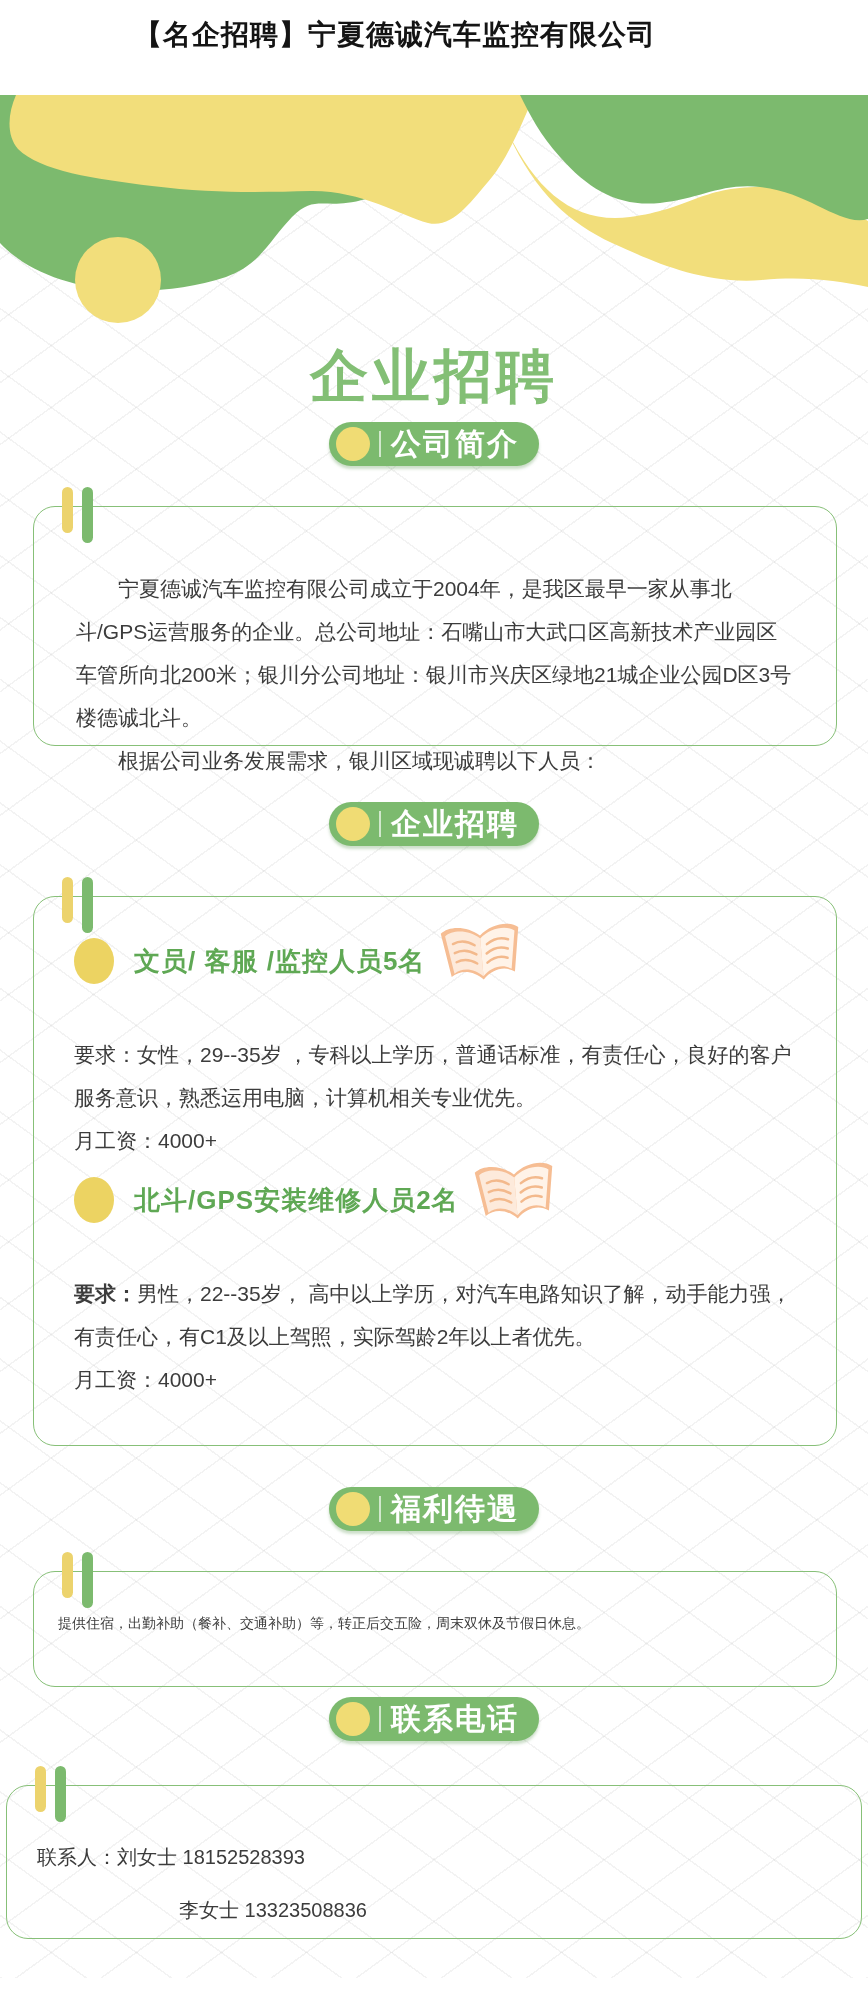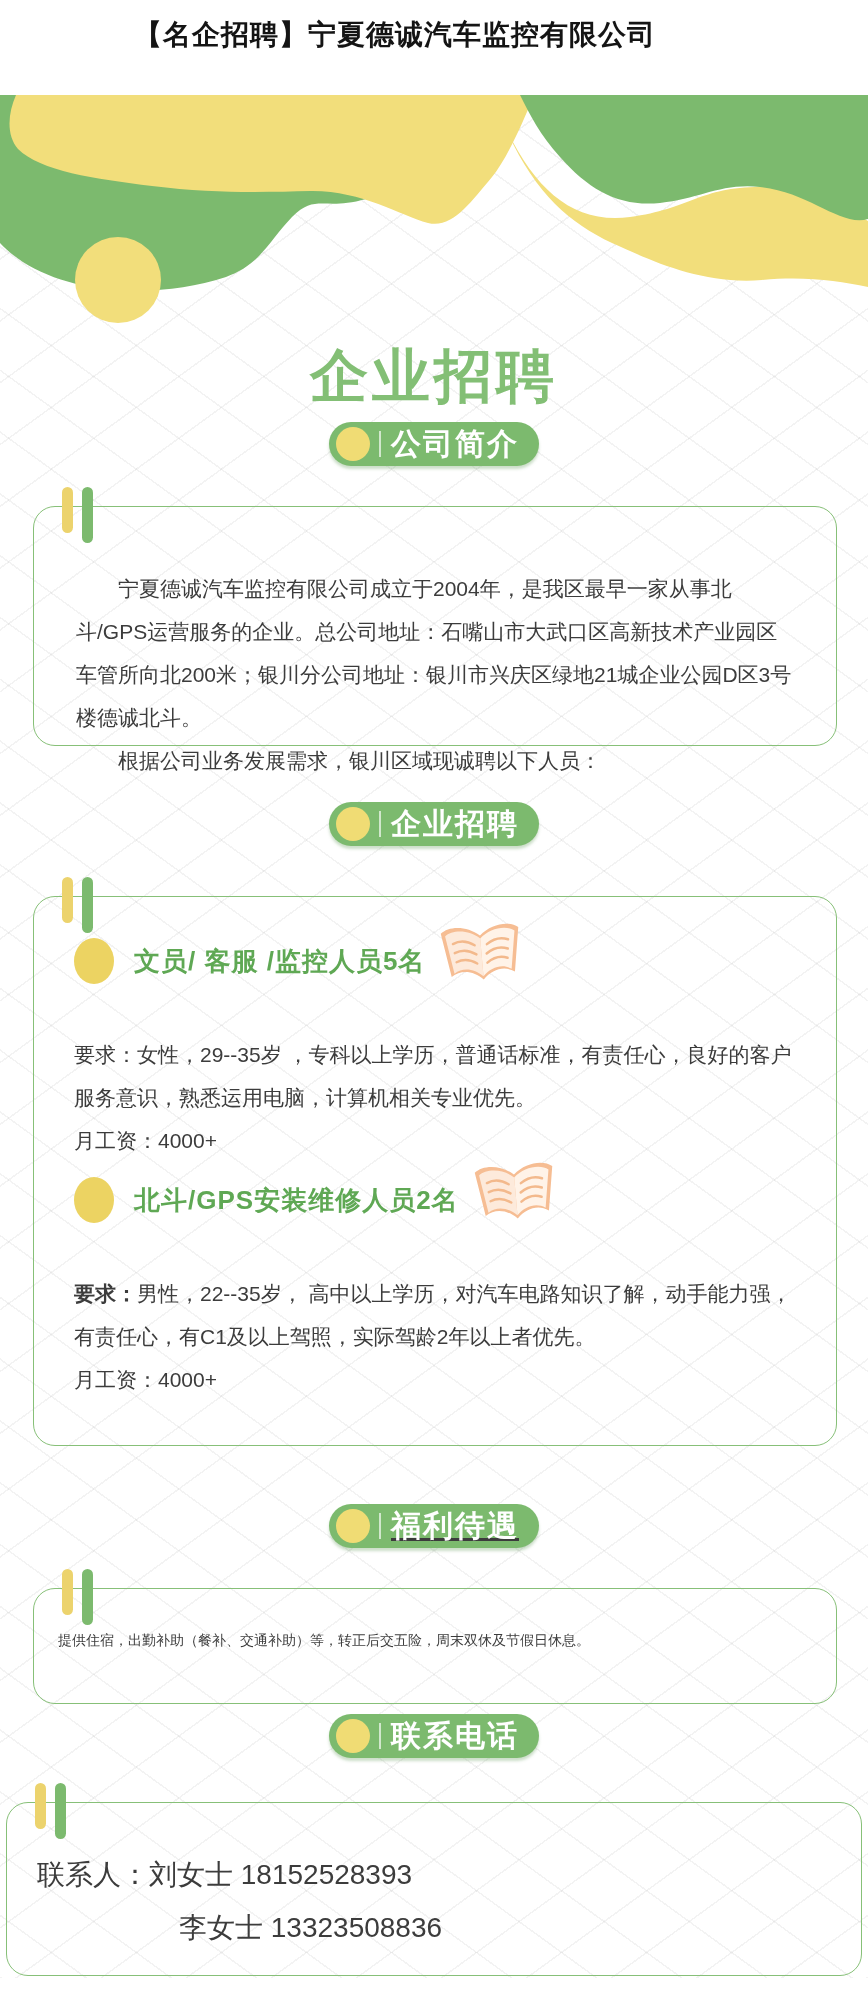--- a/index.html
+++ b/index.html
@@ -51,40 +51,40 @@
     border-radius:26px;
     padding:5px 20px 5px 7px;
     height:44px;
     box-shadow:0 3px 3px rgba(110,160,100,.35);
   }
   .badge .dot { width:34px; height:34px; border-radius:50%; background:#f0dc74; }
   .badge .sep { width:2px; height:26px; background:rgba(255,255,255,.65); margin:0 10px 0 9px; }
   .badge .lbl { font-size:30px; font-weight:bold; color:#ffffff; letter-spacing:2px; }
   .mt-badge1 { margin-top:14px; }
   .mt-badge2 { margin-top:56px; }
-  .mt-badge3 { margin-top:58px;text-decoration:underline; }
+  .mt-badge3 { margin-top:41px; }
   .mt-badge4 { margin-top:10px; }
   
   .card {
     position:relative;
     margin:0 31px 0 33px;
     border:1px solid #87c078;
     border-radius:22px;
     font-size:21px;
     line-height:43px;
   }
   .card::before,
   .card::after { content:""; position:absolute; border-radius:6px; }
   .card::before { left:28px; top:-20px; width:11px; height:46px; background:#ecd36d; }
   .card::after  { left:48px; top:-20px; width:11px; height:56px; background:#7cba6e; }
   .card-intro   { margin-top:40px; height:240px; padding:60px 42px 0 42px; }
   .card-intro p { text-indent:2em; }
   .card-jobs    { margin-top:50px; height:550px; padding:42px 40px 0 40px; }
   .card-welfare { margin-top:40px; height:116px; padding:30px 24px 0 24px; font-size:14px; white-space:nowrap; }
-  .card-contact { margin-top:44px; height:174px; padding:50px 23px 0 30px; font-size:28px; }
+  .card-contact { margin-top:44px; height:154px; padding:50px 23px 0 30px; font-size:20px; }
   .card-contact .line2 { margin-top:10px; padding-left:142px; }
   
   .job-row { display:flex; align-items:center; height:44px; }
   .job-row.second { margin-top:16px; }
   .job-bullet { width:40px; height:46px; border-radius:50%; background:#ecd362; flex:0 0 auto; }
   .job-title { margin-left:20px; font-size:26px; font-weight:bold; color:#5fa854; letter-spacing:1px; }
   .book { width:86px; height:76px; margin-left:14px; transform:rotate(-5deg); margin-top:-4px; flex:0 0 auto; }
   .req { margin-top:50px; }
   .req b { font-weight:bold; }
   .wage { }

